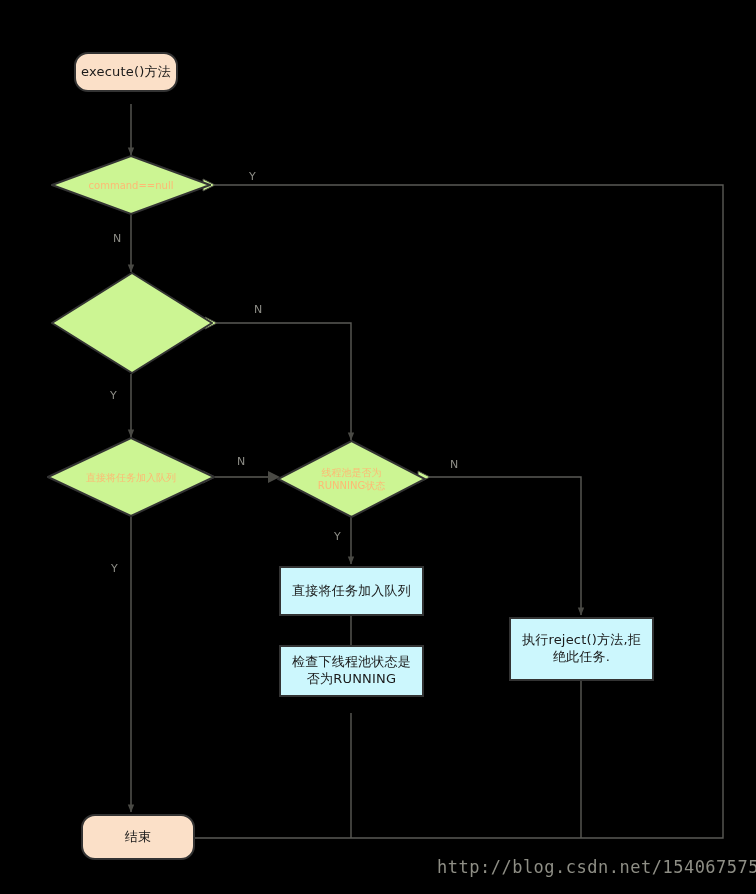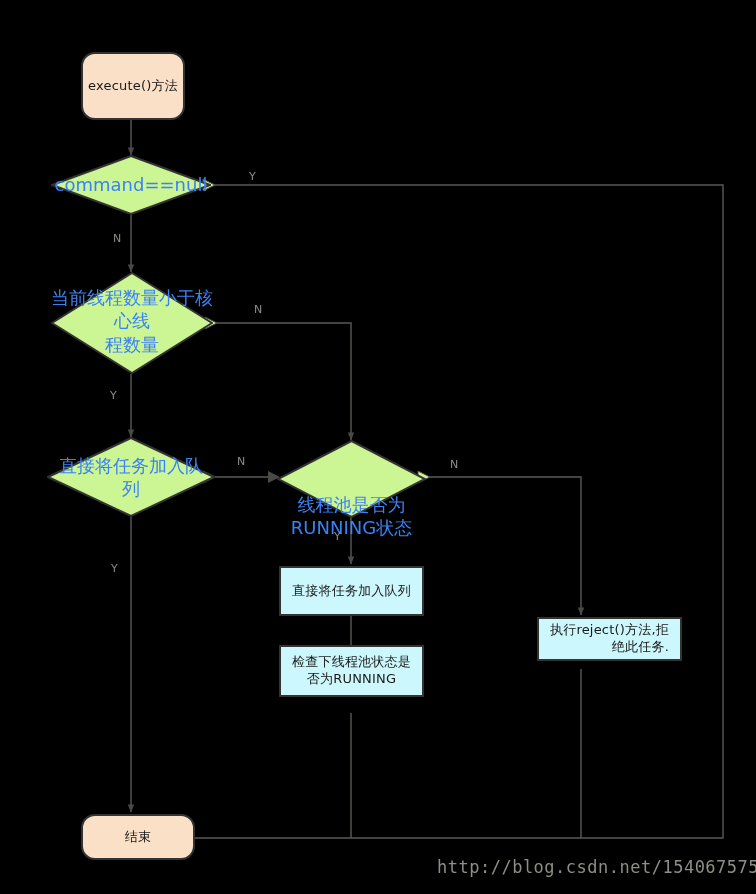--- a/index.html
+++ b/index.html
@@ -53,22 +53,22 @@
     width: 100%;
     height: 100%;
   }
   .decision-label {
     position: absolute;
     left: 50%;
     top: 50%;
     transform: translate(-50%, -50%);
     text-align: center;
     white-space: pre-line;
-    color: #3b82f6;
-    font-size: 18px;
+    color: #fdba74;
+    font-size: 10px;
     line-height: 1.3;
     z-index: 4;
     pointer-events: none;
   }
   
   .process {
     background: #ccf7fd;
     border: 2px solid #333333;
   }
   .edge-label {
@@ -138,64 +138,62 @@
     <path d="M418,471 L430,477 L418,483 z"></path>
   </g>
   <g fill="#ccf593" stroke="#4a4a45" stroke-width="1">
     <path d="M205,317 L217,323 L205,329 z"></path>
   </g>
   <g fill="#4a4a45">
     <path d="M268,471 L280,477 L268,483 z"></path>
   </g>
 </svg>
 
-<div class="node terminator" style="left:81px; top:52px; width:104px; height:68px;">
+<div class="node terminator" style="left:74px; top:52px; width:104px; height:40px;">
   <span>execute()方法</span>
 </div>
 
 <div class="decision-wrap" style="left:51px; top:155px; width:160px; height:60px;">
   <svg class="decision-shape" viewBox="0 0 160 60" xmlns="http://www.w3.org/2000/svg">
     <polygon points="80,1 159,30 80,59 1,30" fill="#ccf593" stroke="#333333" stroke-width="2"></polygon>
   </svg>
   <div class="decision-label">command==null</div>
 </div>
 
 <div class="decision-wrap" style="left:51px; top:272px; width:162px; height:102px;">
   <svg class="decision-shape" viewBox="0 0 162 102" xmlns="http://www.w3.org/2000/svg">
     <polygon points="81,1 161,51 81,101 1,51" fill="#ccf593" stroke="#333333" stroke-width="2"></polygon>
   </svg>
-  <div class="decision-label" style="width:176px; top:48%;">当前线程数量小于核心线
-程数量</div>
 </div>
 
 <div class="decision-wrap" style="left:47px; top:437px; width:168px; height:80px;">
   <svg class="decision-shape" viewBox="0 0 168 80" xmlns="http://www.w3.org/2000/svg">
     <polygon points="84,1 167,40 84,79 1,40" fill="#ccf593" stroke="#333333" stroke-width="2"></polygon>
   </svg>
   <div class="decision-label" style="width:150px;">直接将任务加入队列</div>
 </div>
 
 <div class="decision-wrap" style="left:277px; top:440px; width:149px; height:78px;">
   <svg class="decision-shape" viewBox="0 0 149 78" xmlns="http://www.w3.org/2000/svg">
     <polygon points="74.5,1 148,39 74.5,77 1,39" fill="#ccf593" stroke="#333333" stroke-width="2"></polygon>
   </svg>
-  <div class="decision-label" style="width:130px;margin-top:37px;">线程池是否为
+  <div class="decision-label" style="width:130px;">线程池是否为
 RUNNING状态</div>
 </div>
 
 <div class="node process" style="left:279px; top:566px; width:145px; height:50px;text-align:center;">
   <span>直接将任务加入队列</span>
 </div>
 
 <div class="node process" style="left:279px; top:645px; width:145px; height:52px;">
   <span>检查下线程池状态是
 否为RUNNING</span>
 </div>
 
-<div class="node process" style="left:537px; top:617px; width:145px; height:44px;text-align:right;">
+<div class="node process" style="left:509px; top:617px; width:145px; height:64px;">
   <span>执行reject()方法,拒
 绝此任务.</span>
 </div>
 
 <div class="node terminator" style="left:81px; top:814px; width:114px; height:46px;">
   <span>结束</span>
 </div>
 
 <div class="edge-label" style="left:249px; top:170px;">Y</div>
 

